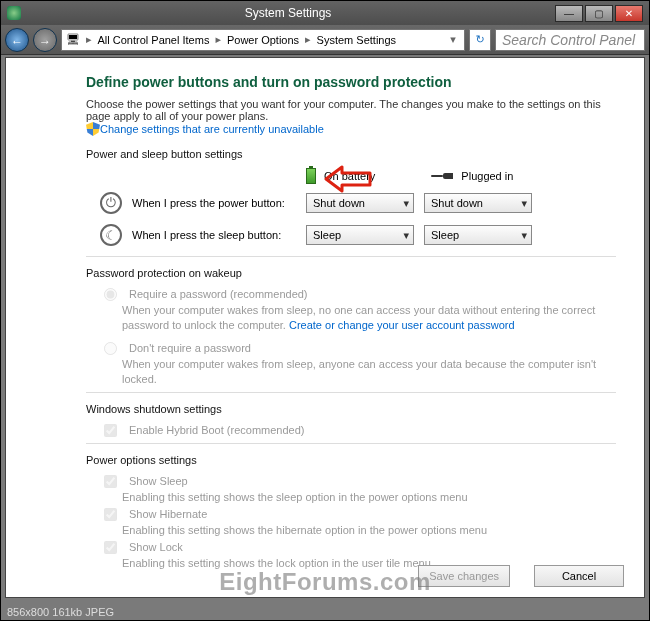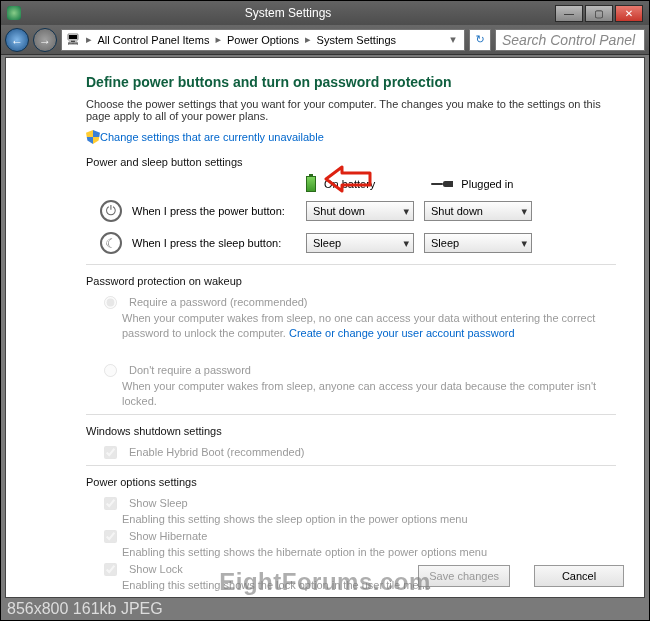--- a/index.html
+++ b/index.html
@@ -65,21 +65,21 @@
     display:flex;align-items:center;
   }
   .content {
     position: absolute;
     top: 56px; left: 4px; right: 4px; bottom: 22px;
     background: #fff; border: 1px solid #444;
     padding: 12px 28px 50px 80px;
     overflow: hidden;
   }
   h1 { color: #0f5f3f; font-size: 14px; font-weight: bold; margin: 4px 0 8px; }
-  .intro { color: #333; margin-bottom: 8px; }
+  .intro { color: #333; }
   .shield-row { display:flex; align-items:center; margin-bottom: 12px;}
   .shield { width:14px;height:14px; background: conic-gradient(#3a7fd5 0 25%, #fc3 0 50%, #3a7fd5 0 75%, #fc3 0); clip-path: polygon(50% 0,100% 20%,90% 75%,50% 100%,10% 75%,0 20%); }
   .link { color: #0066cc; cursor: pointer; }
   .arrow-anno {
     position: absolute; left: 318px; top: 106px;
     width: 48px; height: 30px;
   }
   .arrow-anno svg { width:100%; height:100%; }
   .section-label { color: #111; margin: 6px 0 8px; }
   .divider { border: none; border-top: 1px solid #ddd; margin: 6px 0 10px; }
@@ -104,21 +104,21 @@
   input[disabled]{opacity:.55;}
   .footer-btns { position: absolute; right: 20px; bottom: 10px; display:flex; gap:24px;}
   .btn { min-width: 90px; height: 22px; border: 1px solid #999; background: linear-gradient(#f7f7f7,#e3e3e3); font-size: 11px; padding: 0 10px;}
   .btn[disabled]{color:#999;}
   .watermark {
     position:absolute; left:0; right:0; top: 510px; text-align:center;
     font-size:24px; font-weight:bold; color:rgba(120,120,120,0.6);
     pointer-events:none; letter-spacing:0.5px;
   }
   .caption {
-    position:absolute; left:6px; bottom:2px; color:#ddd; font-size:16px;
+    position:absolute; left:6px; bottom:2px; color:#ddd; font-size:11px;
   }
 </style>
 </head>
 <body>
 
 <div class="titlebar">
   <div class="app-icon"></div>
   <div class="title">System Settings</div>
   <div class="win-btns">
     <div class="win-btn">—</div>
@@ -194,21 +194,21 @@
   </div>
 
   <hr class="divider">
   <div class="section-label">Password protection on wakeup</div>
   <div class="sub disabled">
     <div class="radio-row">
       <input type="radio" checked="" disabled="" style="">
       <span>Require a password (recommended)</span>
     </div>
     <div class="desc"><span>When your computer wakes from sleep, no one can access your data without entering the correct password to unlock the computer. </span><span class="link">Create or change your user account password</span></div>
-    <div class="radio-row" style="margin-top:22px;">
+    <div class="radio-row" style="margin-top:8px;">
       <input type="radio" disabled="" style="">
       <span>Don't require a password</span>
     </div>
     <div class="desc">When your computer wakes from sleep, anyone can access your data because the computer isn't locked.</div>
   </div>
 
   <hr class="divider">
   <div class="section-label">Windows shutdown settings</div>
   <div class="sub disabled">
     <div class="check-row">

